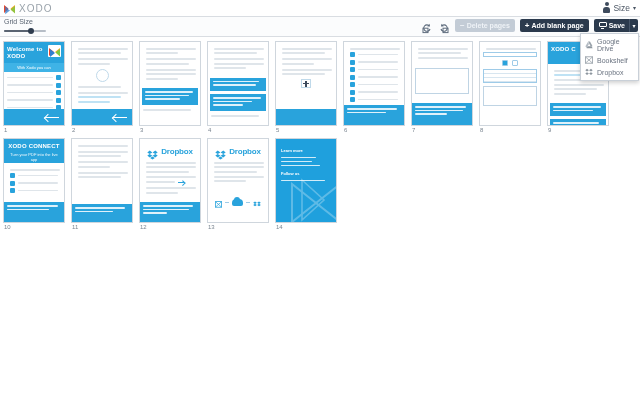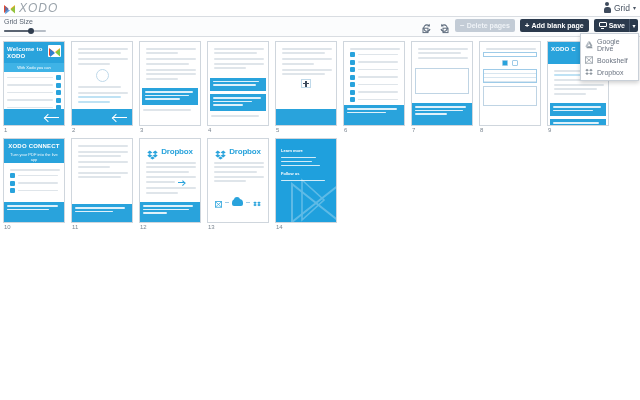--- a/index.html
+++ b/index.html
@@ -13,21 +13,21 @@
   
   .topbar {
     position: relative;
     height: 17px;
     background: #ffffff;
     border-bottom: 1px solid #d9dde2;
     display: flex; align-items: center;
   }
   .logo-wrap { display: flex; align-items: center; gap: 3px; padding-left: 3px; }
   .logo-mark { width: 13px; height: 12px; position: relative; }
-  .logo-text { font-size: 12px; letter-spacing: 1px; color: #9aa3ab; font-weight: 400; font-style: italic; }
+  .logo-text { font-size: 10px; letter-spacing: 1px; color: #9aa3ab; font-weight: 400; }
 
   .user-wrap {
     position: absolute; right: 4px; top: 2px;
     display: flex; align-items: center; gap: 3px;
   }
   .user-icon { width: 7px; height: 11px; position: relative; }
   .user-icon .head { position:absolute; left:1.5px; top:0; width:4px; height:4px; border-radius:50%; background:#3d4a5c; }
   .user-icon .body { position:absolute; left:0; top:4.5px; width:7px; height:6px; border-radius:3px 3px 1px 1px; background:#3d4a5c; }
   .user-name { font-size: 8.5px; color: #4a5563; }
   .user-caret { font-size: 6px; color: #4a5563; }
@@ -194,21 +194,21 @@
       </svg>
     </span>
     <span class="logo-text">XODO</span>
   </div>
 
   <div class="user-wrap">
     <span class="user-icon">
       <span class="head"></span>
         <span class="body"></span>
     </span>
-    <span class="user-name">Grid</span>
+    <span class="user-name">Size</span>
     <span class="user-caret">▾</span>
   </div>
 </div>
 
 <div class="subbar">
 
   <div class="gridsize">
     <div class="gridsize-label">Grid Size</div>
     <div class="slider">
       <div class="slider-track"></div>

